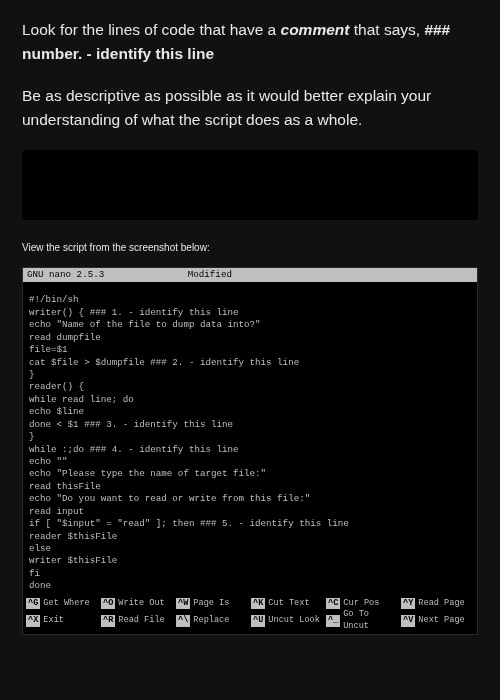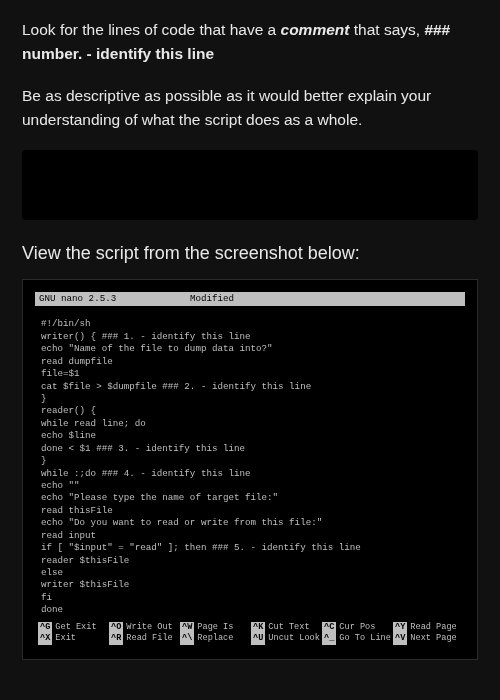--- a/index.html
+++ b/index.html
@@ -19,32 +19,32 @@
   }
   .emph-strong { font-weight: 700; font-style: italic; }
   .bold { font-weight: 700; }
   .redact-block {
     background: #000;
     border-radius: 4px;
     height: 70px;
     margin: 6px 0 20px 0;
   }
   .view-caption {
-    font-size: 18px;
+    font-size: 10px;
     line-height: 1.5;
     margin-bottom: 12px;
   }
   .term {
     background: #000;
     border: 1px solid #2a2a2a;
     font-family: "Courier New", monospace;
     font-size: 9.2px;
     line-height: 1.35;
     color: #bfbfbf;
-    padding: 12px;
+    padding: 0;
   }
   .term-title {
     display: flex;
     background: #bfbfbf;
     color: #000;
     padding: 1px 4px;
     font-size: 9.2px;
   }
   .term-title .tt-left { flex: 0 0 32%; }
   .term-title .tt-mid  { flex: 1; text-align: left; }
@@ -89,21 +89,21 @@
 
 <div class="term">
   <div class="term-title">
     <span class="tt-left">GNU nano 2.5.3</span>
     <span class="tt-right">Modified</span>
   </div>
   <div class="term-body" id="term-body"><span class="ln">#!/bin/sh</span><span class="ln"></span><span class="ln">writer() { ### 1. - identify this line</span><span class="ln">echo "Name of the file to dump data into?"</span><span class="ln">read dumpfile</span><span class="ln">file=$1</span><span class="ln">cat $file &gt; $dumpfile ### 2. - identify this line</span><span class="ln">}</span><span class="ln">reader() {</span><span class="ln">while read line; do</span><span class="ln">echo $line</span><span class="ln">done &lt; $1 ### 3. - identify this line</span><span class="ln">}</span><span class="ln">while :;do ### 4. - identify this line</span><span class="ln">echo ""</span><span class="ln">echo "Please type the name of target file:"</span><span class="ln">read thisFile</span><span class="ln">echo "Do you want to read or write from this file:"</span><span class="ln">read input</span><span class="ln">if [ "$input" = "read" ]; then ### 5. - identify this line</span><span class="ln">reader $thisFile</span><span class="ln">else</span><span class="ln">writer $thisFile</span><span class="ln">fi</span><span class="ln">done</span></div>
   <div class="term-footer" id="term-footer">
       <div class="short">
         <span class="key">^G</span>
-        <span>Get Exit</span>
+        <span>Get Where</span>
       </div>
       <div class="short">
         <span class="key">^O</span>
         <span>Write Out</span>
       </div>
       <div class="short">
         <span class="key">^W</span>
         <span>Page Is</span>
       </div>
       <div class="short">
@@ -129,20 +129,20 @@
       <div class="short">
         <span class="key">^\</span>
         <span>Replace</span>
       </div>
       <div class="short">
         <span class="key">^U</span>
         <span>Uncut Look</span>
       </div>
       <div class="short">
         <span class="key">^_</span>
-        <span>Go To Line</span>
+        <span>Go To Uncut</span>
       </div>
       <div class="short">
         <span class="key">^V</span>
         <span>Next Page</span>
       </div>
     </div>
 </div>
 
 </body></html>

